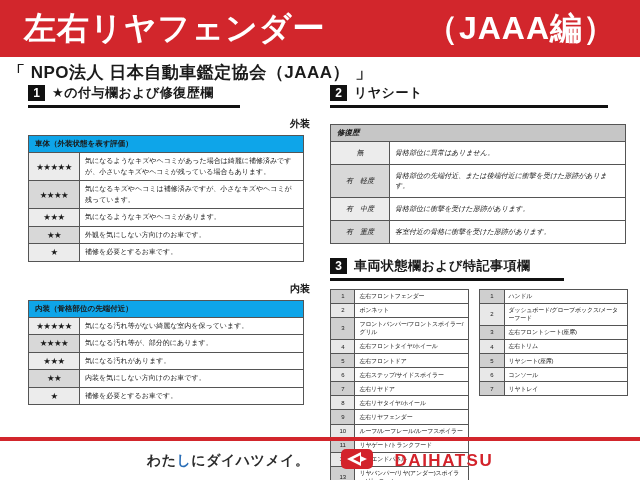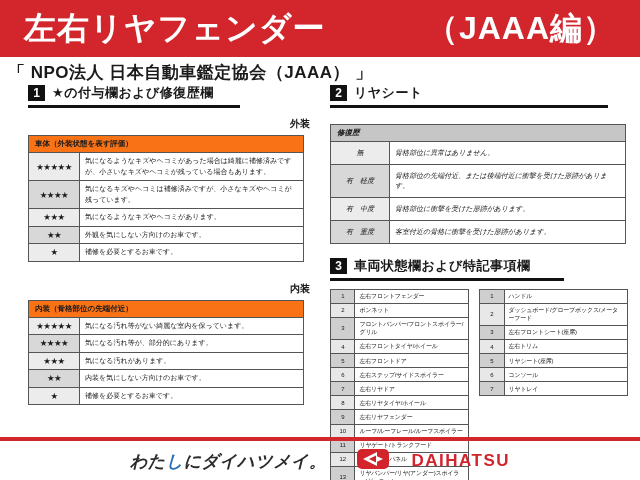--- a/index.html
+++ b/index.html
@@ -29,21 +29,21 @@
   .sec-num{background:#111;color:#fff;min-width:17px;height:16px;font-size:12px;font-weight:bold;
     display:flex;align-items:center;justify-content:center;}
   .sec-title{font-size:13px;font-weight:bold;letter-spacing:0.5px;white-space:nowrap;}
 
   .group-label{font-size:10px;font-weight:bold;margin:9px 0 4px 0;text-align:right;}
 
   
   table{border-collapse:collapse;}
   .rating{width:276px;font-size:7px;border:1.5px solid #444;}
   .rating th,.rating td{border:1px solid #555;}
-  .rating th{background:#f97316;text-align:left;padding:3px 6px;font-size:7.5px;font-weight:bold;}
+  .rating th{background:#0ea5e9;text-align:left;padding:3px 6px;font-size:7.5px;font-weight:bold;}
   .rating .stars{width:48px;text-align:center;font-size:8.5px;letter-spacing:-0.5px;padding:2px 1px;white-space:nowrap;}
   .rating .desc{background:#fff;padding:3px 5px;line-height:1.5;}
 
   
   .repair{width:296px;font-size:7px;border:1.5px solid #444;margin-top:16px;font-style:italic;}
   .repair th,.repair td{border:1px solid #555;}
   .repair th{background:#c6c6c6;text-align:left;padding:3px 6px;font-size:7.5px;font-weight:bold;}
   .repair .grade{width:54px;text-align:center;padding:6px 2px;white-space:nowrap;}
   .repair .desc{background:#fff;padding:6px 5px;line-height:1.4;}
 
@@ -59,21 +59,21 @@
   
   .c-light{background:#ececec;}
   .c-mid{background:#d8d8d8;}
   .c-dark{background:#cfcfcf;}
   .c-pale{background:#e8e8e8;}
 
   
   .footer-line{position:absolute;top:437px;left:0;width:640px;height:4px;background:#d2262c;}
   .footer{position:absolute;top:445px;left:0;width:640px;height:32px;
     display:flex;align-items:center;justify-content:center;gap:18px;}
-  .slogan{font-size:17px;font-weight:bold;color:#2b2b2b;letter-spacing:0.5px;white-space:nowrap;font-style:italic;}
+  .slogan{font-size:14px;font-weight:bold;color:#2b2b2b;letter-spacing:0.5px;white-space:nowrap;}
   .slogan .blue{color:#2a6eb7;}
   .brand{display:flex;align-items:center;gap:21px;padding-left:12px;}
   .brand-name{color:#d3232b;font-size:17px;font-weight:bold;letter-spacing:1.5px;white-space:nowrap;}
 </style>
 </head>
 <body>
 
 <div class="header">
   <span class="header-title">左右リヤフェンダー</span>
   <span class="header-edition">（JAAA編）</span>

